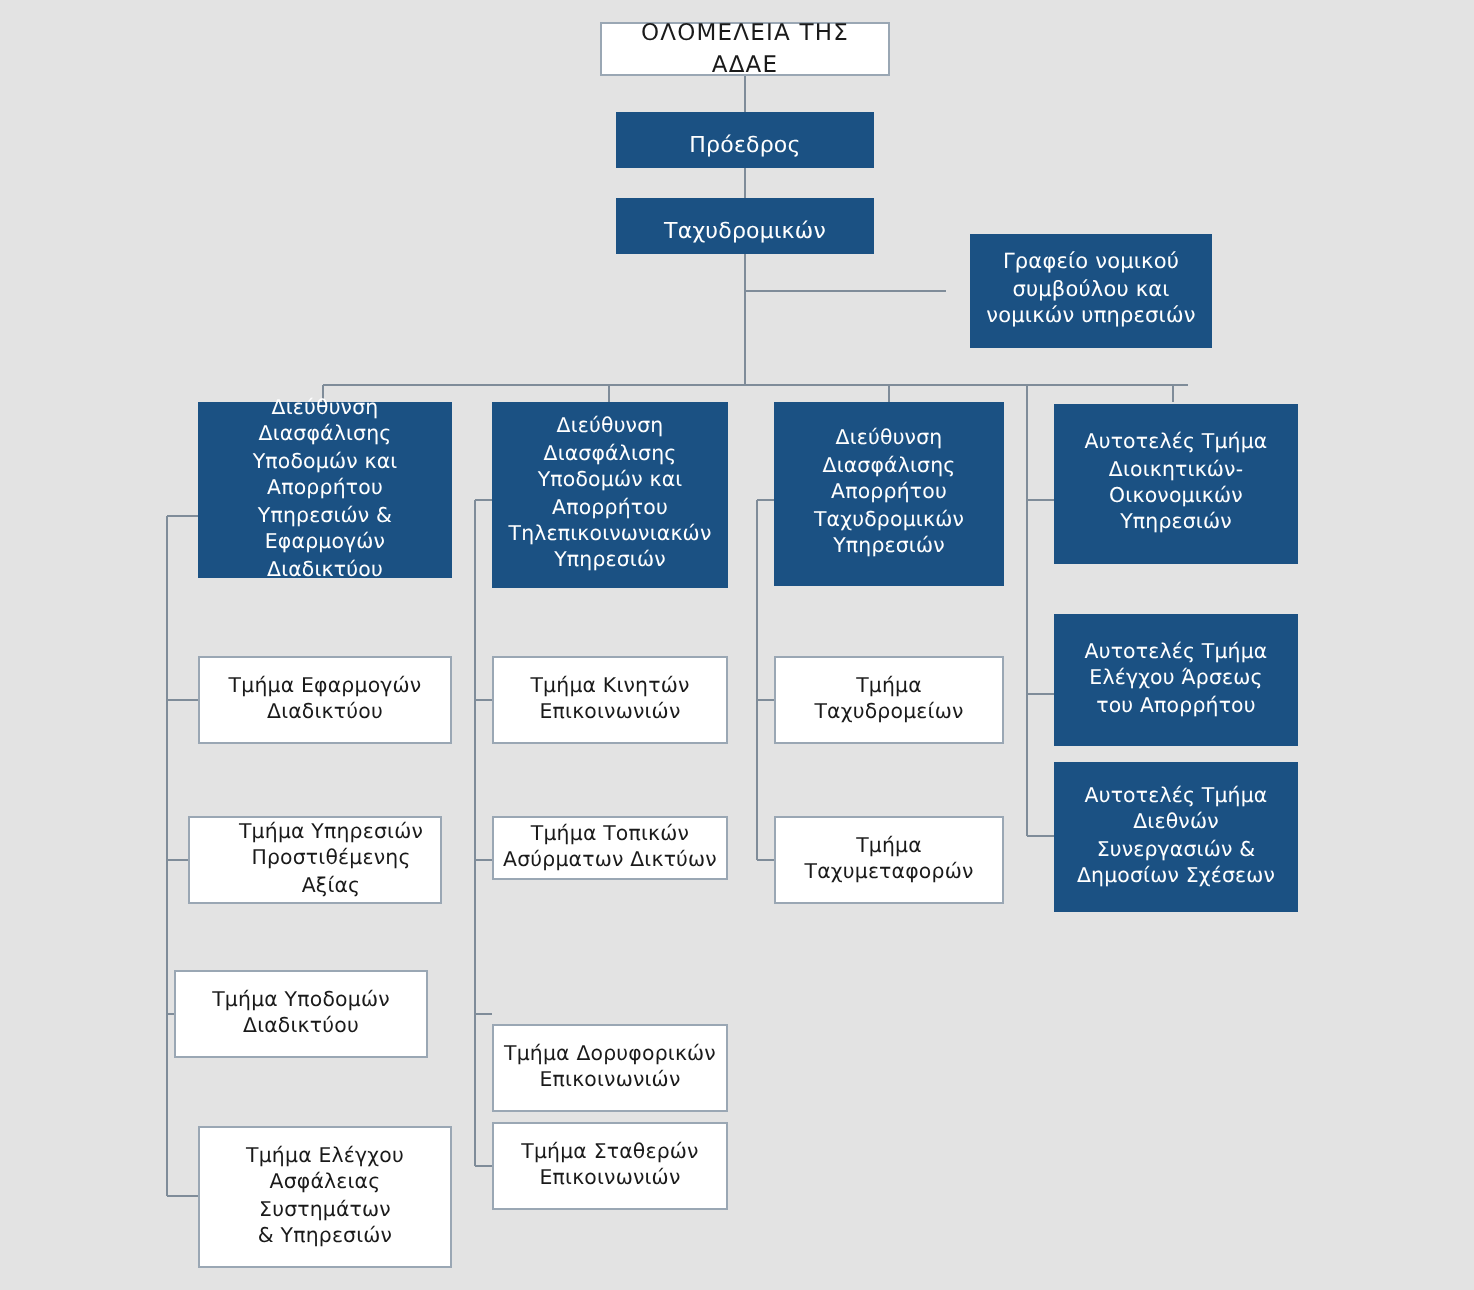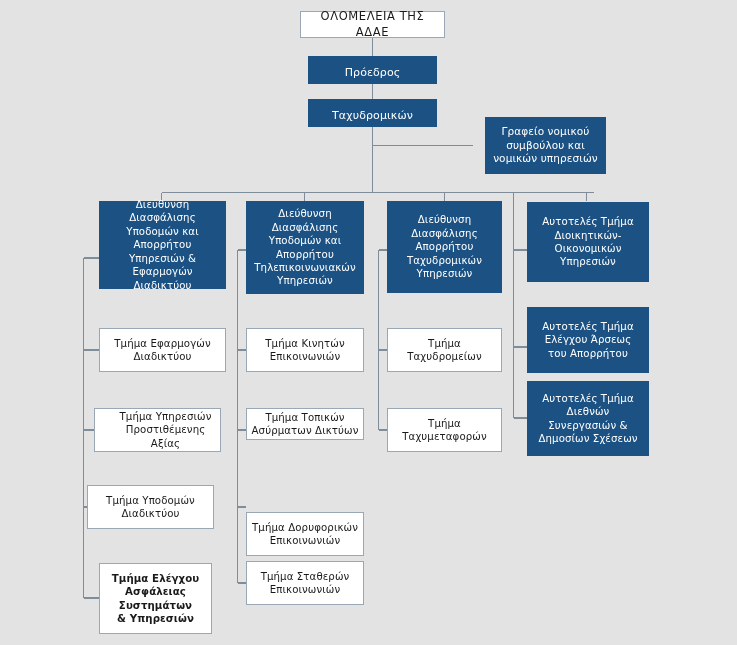--- a/index.html
+++ b/index.html
@@ -180,21 +180,21 @@
   <div class="node outline dept" style="left:94px; top:408px; width:127px; height:44px;padding-left:20px;">
     <span class="txt">Τμήμα Υπηρεσιών
 Προστιθέμενης Αξίας</span>
   </div>
 
   <div class="node outline dept" style="left:87px; top:485px; width:127px; height:44px;">
     <span class="txt">Τμήμα Υποδομών
 Διαδικτύου</span>
   </div>
 
-  <div class="node outline dept" style="left:99px; top:563px; width:113px; height:71px;font-weight:bold;">
+  <div class="node outline dept" style="left:99px; top:563px; width:127px; height:71px;">
     <span class="txt">Τμήμα Ελέγχου
 Ασφάλειας
 Συστημάτων
 &amp; Υπηρεσιών</span>
   </div>
 
   <div class="node outline dept" style="left:246px; top:328px; width:118px; height:44px;">
     <span class="txt">Τμήμα Κινητών
 Επικοινωνιών</span>
   </div>

